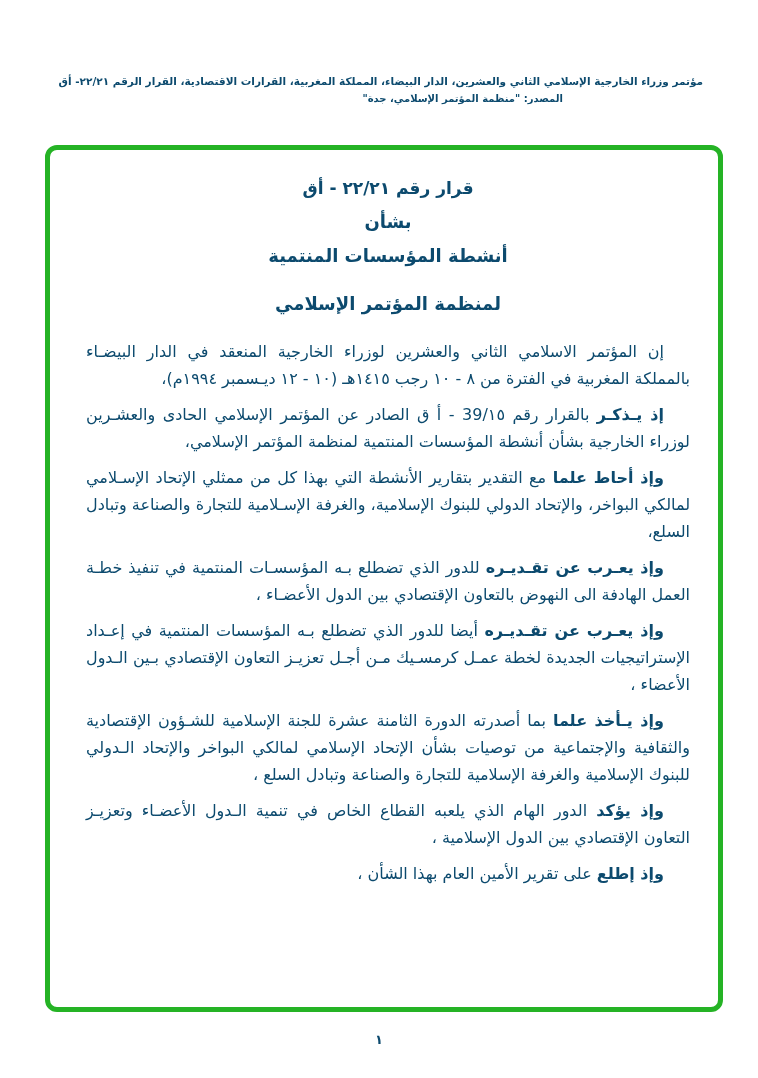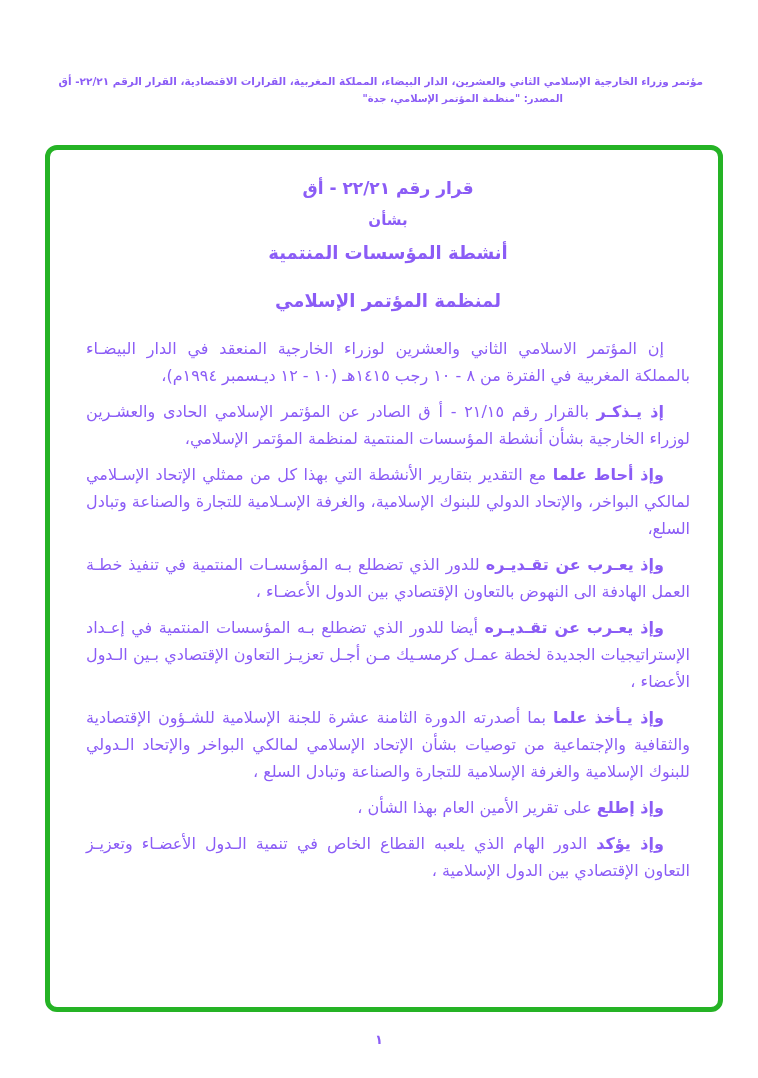--- a/index.html
+++ b/index.html
@@ -3,21 +3,21 @@
 <meta charset="utf-8">
 <style>
   * { box-sizing: border-box; }
   html, body { margin: 0; padding: 0; background: #ffffff; }
   .page {
     position: relative;
     width: 758px;
     height: 1078px;
     background: #ffffff;
     font-family: "DejaVu Sans", sans-serif;
-    color: #8b5cf6;
+    color: #0c4a6e;
     overflow: hidden;
   }
   .doc-header {
     position: absolute;
     top: 74px;
     right: 55px;
     left: 50px;
     direction: rtl;
     text-align: right;
   }
@@ -45,21 +45,21 @@
     direction: rtl;
     overflow: hidden;
     background: #ffffff;
   }
   .title-block {
     text-align: center;
     margin-top: 4px;
     margin-bottom: 24px;
   }
   .t1 { font-size: 17px; font-weight: bold; margin-bottom: 13px; }
-  .t2 { font-size: 15px; font-weight: bold; margin-bottom: 13px; }
+  .t2 { font-size: 18px; font-weight: bold; margin-bottom: 13px; }
   .t3 { font-size: 18px; font-weight: bold; margin-bottom: 27px; }
   .t4 { font-size: 18px; font-weight: bold; }
   .doc-body {
     font-size: 16px;
     line-height: 27px;
     text-align: justify;
     direction: rtl;
   }
   .para {
     margin: 0 0 9px 0;
@@ -94,39 +94,39 @@
       <div class="t2">بشأن</div>
       <div class="t3">أنشطة المؤسسات المنتمية</div>
       <div class="t4">لمنظمة المؤتمر الإسلامي</div>
     </div>
 
     <div class="doc-body">
       <p class="para">
         <span class="lead"></span><span>إن المؤتمر الاسلامي الثاني والعشرين لوزراء الخارجية المنعقد في الدار البيضـاء بالمملكة المغربية في الفترة من ٨ - ١٠ رجب ١٤١٥هـ (١٠ - ١٢ ديـسمبر ١٩٩٤م)،</span>
       </p>
       <p class="para">
-        <span class="lead">إذ يـذكـر</span><span> بالقرار رقم ٢١/١٥ - أ ق الصادر عن المؤتمر الإسلامي الحادى والعشـرين لوزراء الخارجية بشأن أنشطة المؤسسات المنتمية لمنظمة المؤتمر الإسلامي،</span>
+        <span class="lead">إذ يـذكـر</span><span> بالقرار رقم 39/١٥ - أ ق الصادر عن المؤتمر الإسلامي الحادى والعشـرين لوزراء الخارجية بشأن أنشطة المؤسسات المنتمية لمنظمة المؤتمر الإسلامي،</span>
       </p>
       <p class="para">
         <span class="lead">وإذ أحاط علما</span><span> مع التقدير بتقارير الأنشطة التي بهذا كل من ممثلي الإتحاد الإسـلامي لمالكي البواخر، والإتحاد الدولي للبنوك الإسلامية، والغرفة الإسـلامية للتجارة والصناعة وتبادل السلع،</span>
       </p>
       <p class="para">
         <span class="lead">وإذ يعـرب عن تقـديـره</span><span> للدور الذي تضطلع بـه المؤسسـات المنتمية في تنفيذ خطـة العمل الهادفة الى النهوض بالتعاون الإقتصادي بين الدول الأعضـاء ،</span>
       </p>
       <p class="para">
         <span class="lead">وإذ يعـرب عن تقـديـره</span><span> أيضا للدور الذي تضطلع بـه المؤسسات المنتمية في إعـداد الإستراتيجيات الجديدة لخطة عمـل كرمسـيك مـن أجـل تعزيـز التعاون الإقتصادي بـين الـدول الأعضاء ،</span>
       </p>
       <p class="para">
         <span class="lead">وإذ يـأخذ علما</span><span> بما أصدرته الدورة الثامنة عشرة للجنة الإسلامية للشـؤون الإقتصادية والثقافية والإجتماعية من توصيات بشأن الإتحاد الإسلامي لمالكي البواخر والإتحاد الـدولي للبنوك الإسلامية والغرفة الإسلامية للتجارة والصناعة وتبادل السلع ،</span>
       </p>
       <p class="para">
-        <span class="lead">وإذ إطلع</span><span> على تقرير الأمين العام بهذا الشأن ،</span>
+        <span class="lead">وإذ يؤكد</span><span> الدور الهام الذي يلعبه القطاع الخاص في تنمية الـدول الأعضـاء وتعزيـز التعاون الإقتصادي بين الدول الإسلامية ،</span>
       </p>
       <p class="para">
-        <span class="lead">وإذ يؤكد</span><span> الدور الهام الذي يلعبه القطاع الخاص في تنمية الـدول الأعضـاء وتعزيـز التعاون الإقتصادي بين الدول الإسلامية ،</span>
+        <span class="lead">وإذ إطلع</span><span> على تقرير الأمين العام بهذا الشأن ،</span>
       </p>
     </div>
 
   </div>
 
   <div class="page-number">١</div>
 
 </div>
 
 </body></html>

